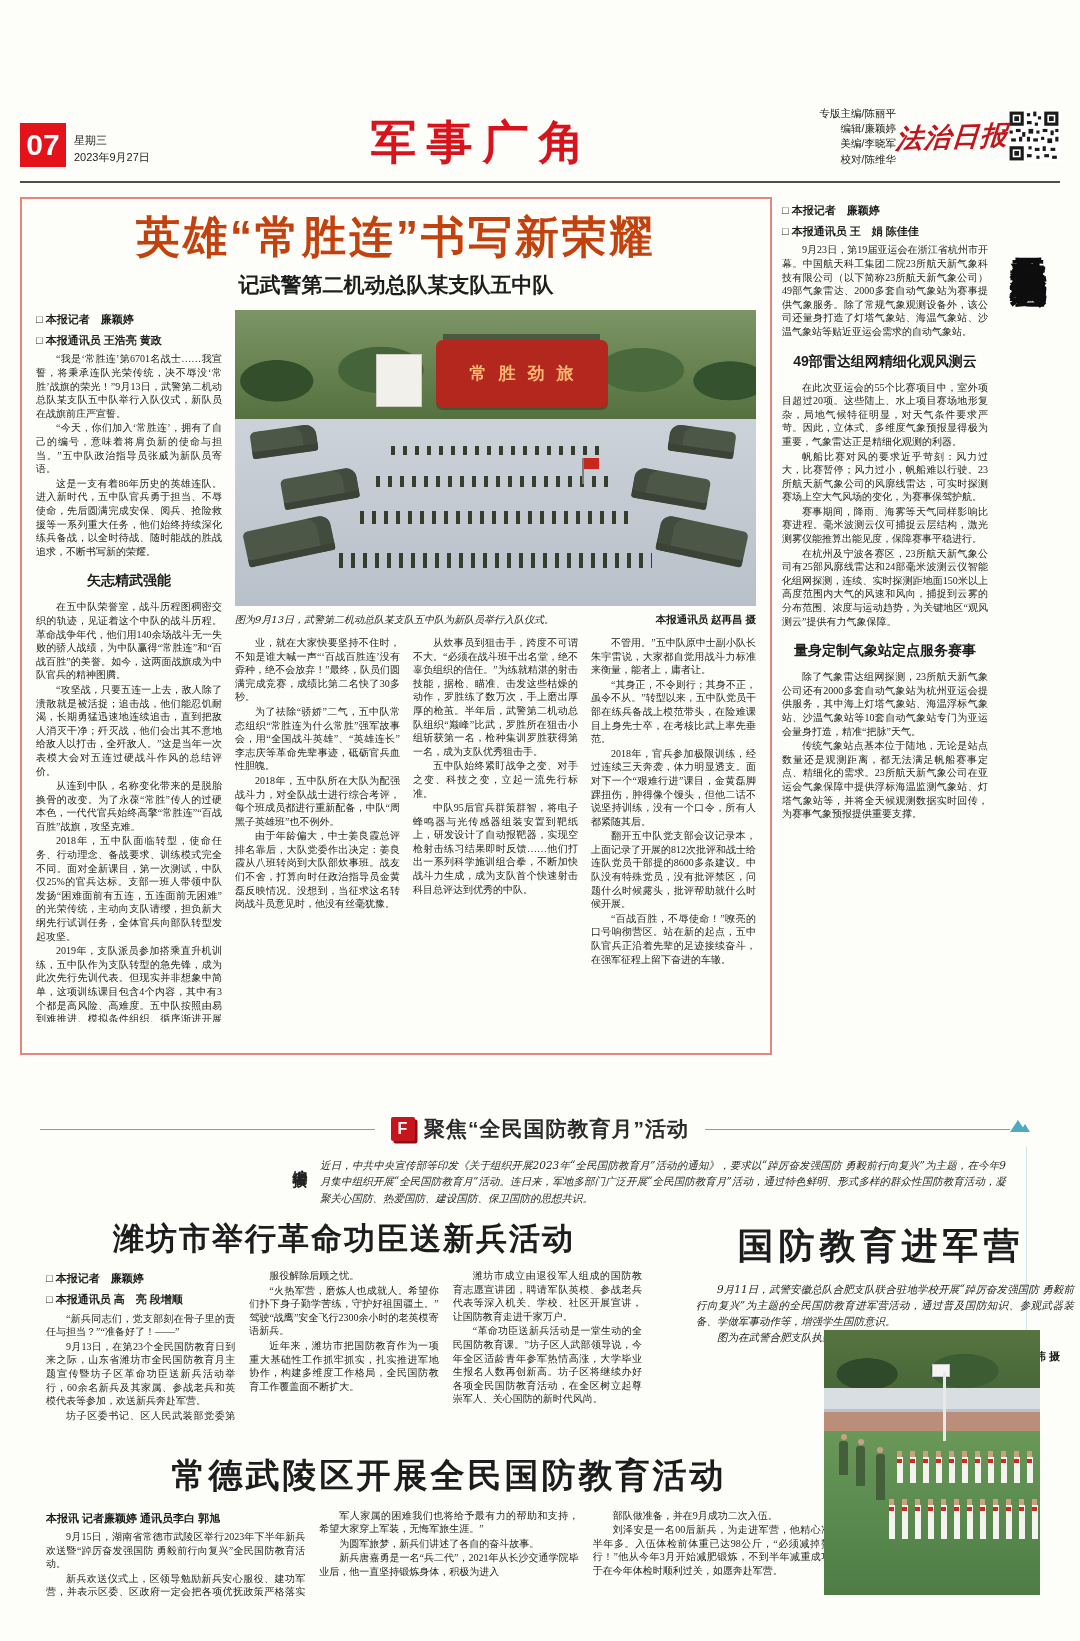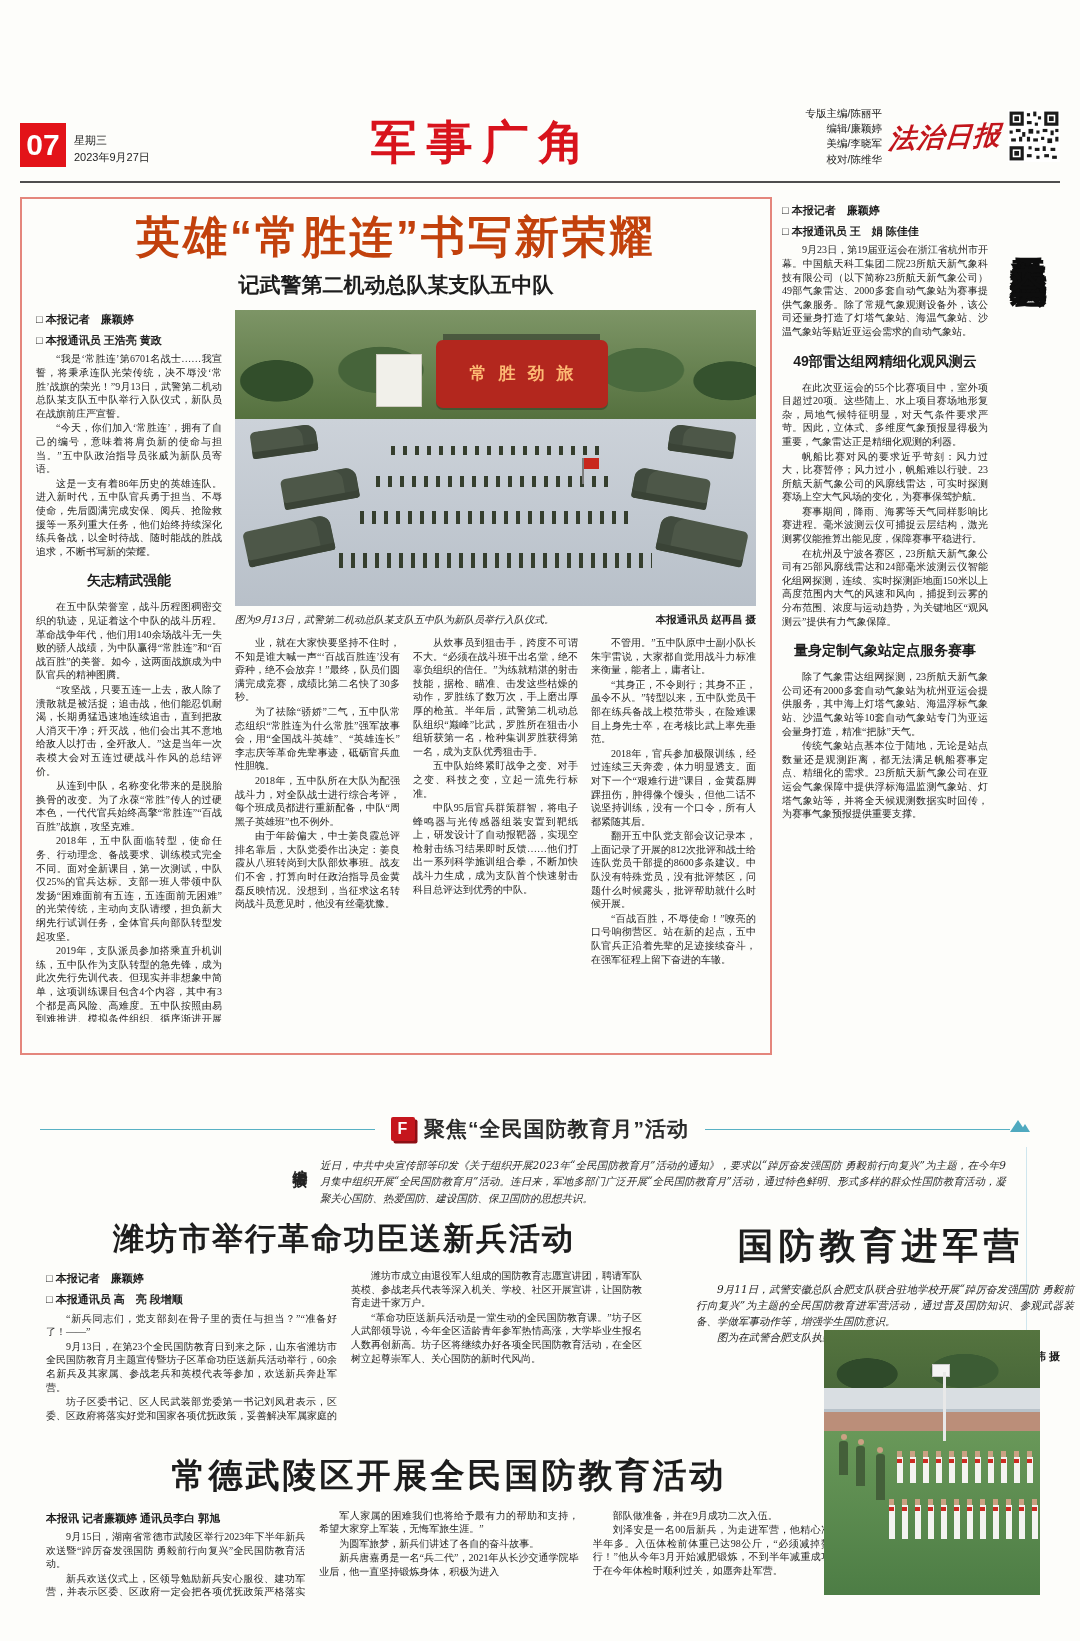--- a/index.html
+++ b/index.html
@@ -10,21 +10,21 @@
   .page{padding:0 20px;box-sizing:border-box;}
 
   
   .header{margin-top:106px;display:flex;align-items:flex-end;}
   .hdr-left{display:flex;align-items:center;width:215px;flex:none;}
   .pg-badge{width:46px;height:44px;background:#e31319;color:#fff;text-align:center;
     font:bold 30px/44px "Liberation Sans","DejaVu Sans",sans-serif;}
   .date-block{font-size:11px;line-height:1.5;margin:8px 0 0 8px;font-family:"Liberation Sans",sans-serif;}
   .section-title{flex:1;text-align:center;font:bold 46px/1 "Liberation Sans","DejaVu Sans",sans-serif;
     color:#d8131c;letter-spacing:10px;padding-bottom:2px;}
-  .hdr-right{width:330px;flex:none;display:flex;align-items:center;justify-content:flex-end;gap:7px;}
+  .hdr-right{width:330px;flex:none;display:flex;align-items:center;justify-content:flex-end;}
   .credits{font-size:10.5px;line-height:1.45;text-align:right;font-family:"Liberation Sans",sans-serif;color:#222;}
   .credits div{white-space:nowrap;}
   .masthead-logo{font:bold italic 27px/1 "DejaVu Serif",serif;color:#c2161c;
     transform:skewX(-6deg) rotate(-2deg);white-space:nowrap;letter-spacing:1px;}
   .qr{width:52px;height:52px;flex:none;}
   .header-rule{border:0;border-top:2.5px solid #4e4e4e;margin:14px 0 0;}
 
   
   .main-row{display:flex;gap:10px;margin-top:14px;}
   .feature-box{width:752px;flex:none;box-sizing:border-box;border:2.5px solid #e4867c;
@@ -315,20 +315,25 @@
       <div class="wf-headline">潍坊市举行革命功臣送新兵活动</div>
       <div class="cols3">
         <div class="bcol">
             <p class="byline-line">□ 本报记者　廉颖婷</p>
             <p class="byline-line">□ 本报通讯员 高　亮 段增顺</p>
             <p class="para">“新兵同志们，党支部刻在骨子里的责任与担当？”“准备好了！——”</p>
             <p class="para">9月13日，在第23个全民国防教育日到来之际，山东省潍坊市全民国防教育月主题宣传暨坊子区革命功臣送新兵活动举行，60余名新兵及其家属、参战老兵和英模代表等参加，欢送新兵奔赴军营。</p>
             <p class="para">坊子区委书记、区人民武装部党委第一书记刘凤君表示，区委、区政府将落实好党和国家各项优抚政策，妥善解决军属家庭的实际困难，为大家在部队安心</p>
           </div>
         <div class="bcol">
+            <p class="para">服役解除后顾之忧。</p>
+            <p class="para">“火热军营，磨炼人也成就人。希望你们扑下身子勤学苦练，守护好祖国疆土。”驾驶“战鹰”安全飞行2300余小时的老英模寄语新兵。</p>
+            <p class="para">近年来，潍坊市把国防教育作为一项重大基础性工作抓牢抓实，扎实推进军地协作，构建多维度工作格局，全民国防教育工作覆盖面不断扩大。</p>
+          </div>
+        <div class="bcol">
             <p class="para">潍坊市成立由退役军人组成的国防教育志愿宣讲团，聘请军队英模、参战老兵代表等深入机关、学校、社区开展宣讲，让国防教育走进千家万户。</p>
             <p class="para">“革命功臣送新兵活动是一堂生动的全民国防教育课。”坊子区人武部领导说，今年全区适龄青年参军热情高涨，大学毕业生报名人数再创新高。坊子区将继续办好各项全民国防教育活动，在全区树立起尊崇军人、关心国防的新时代风尚。</p>
           </div>
       </div>
     </div>
 
     <div class="army-block">
       <div class="army-headline">国防教育进军营</div>
       <p class="army-p">9月11日，武警安徽总队合肥支队联合驻地学校开展“踔厉奋发强国防 勇毅前行向复兴”为主题的全民国防教育进军营活动，通过普及国防知识、参观武器装备、学做军事动作等，增强学生国防意识。</p>
       <p class="army-p">图为在武警合肥支队执勤某大队营区，武警战士与小学生一起站军姿。</p>

